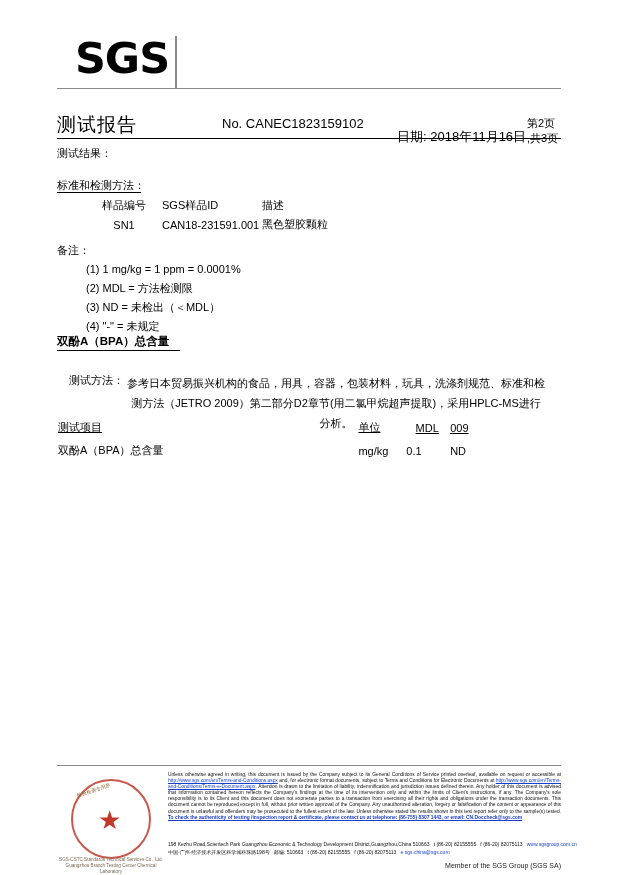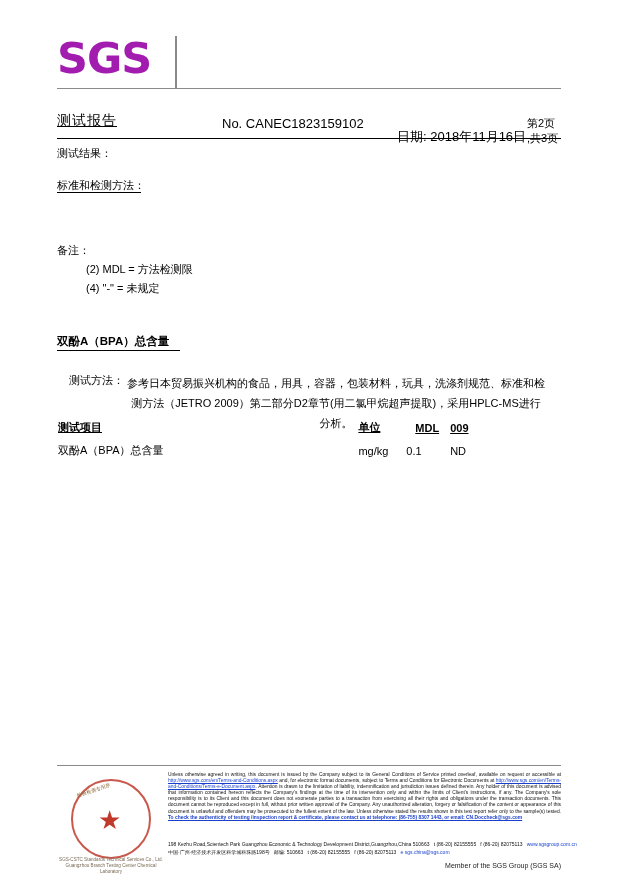--- a/index.html
+++ b/index.html
@@ -28,22 +28,23 @@
     left: 57px;
     top: 36px;
     width: 130px;
     height: 52px;
   }
   .logo-text {
     font-family: "DejaVu Sans", sans-serif;
     font-weight: bold;
     font-size: 43px;
     letter-spacing: -1px;
-    color: #a21caf;
+    color: #000000;
     line-height: 44px;
+    text-align: center;
   }
   .logo-rule {
     position: absolute;
     left: 57px;
     top: 88px;
     width: 504px;
     height: 1px;
     background: #8a8a8a;
   }
   .logo-tick {
@@ -60,23 +61,22 @@
     position: absolute;
     left: 57px;
     top: 112px;
     width: 504px;
     height: 24px;
   }
   .doc-title {
     position: absolute;
     left: 0;
     top: 0;
-    font-size: 14px;
+    font-size: 19px;
     letter-spacing: 1px;
-    text-decoration: underline;
   }
   .doc-no {
     position: absolute;
     left: 165px;
     top: 4px;
     font-size: 13px;
   }
   .doc-date {
     position: absolute;
     left: 340px;
@@ -178,21 +178,21 @@
   
   .res-table {
     position: absolute;
     left: 57px;
     top: 419px;
     width: 440px;
     font-size: 11px;
     border-collapse: collapse;
   }
   .res-table th {
-    font-weight: bold;
+    font-weight: normal;
     text-align: left;
     padding-bottom: 3px;
     margin-top: 32px;
   }
   .res-table th.u { text-decoration: underline; }
   .res-table td { padding-top: 5px; }
   .res-table .c-item { width: 300px; }
   .res-table .c-unit { width: 46px; }
   .res-table .c-mdl  { width: 42px; text-align: center; }
   .res-table .c-001  { width: 46px; }
@@ -302,24 +302,42 @@
     <div class="doc-date">日期: 2018年11月16日</div>
     <div class="doc-page">第2页 ,共3页</div>
   </div>
   <div class="title-rule"></div>
 
   <div class="lbl results-label">测试结果：</div>
 
   <div class="lbl sample-desc-label">标准和检测方法：</div>
   <div class="sample-desc-underline"></div>
 
+  <table class="sample-table">
+    <thead>
+      <tr>
+        <th class="col-sn hdr-center">样品编号</th>
+        <th class="col-id">SGS样品ID</th>
+        <th class="col-desc">描述</th>
+      </tr>
+    </thead>
+    <tbody>
+      <tr>
+        <td class="center">SN1</td>
+        <td>CAN18-231591.001</td>
+        <td>黑色塑胶颗粒</td>
+      </tr>
+    </tbody>
+  </table>
 
   <div class="lbl notes-label">备注：</div>
   <div class="notes-list">
+    <div>(1) 1 mg/kg = 1 ppm = 0.0001%</div>
     <div>(2) MDL = 方法检测限</div>
+    <div>(3) ND = 未检出（＜MDL）</div>
     <div>(4) "-" = 未规定</div>
   </div>
 
   <div class="section-head">双酚A（BPA）总含量</div>
   <div class="section-underline"></div>
 
   <div class="lbl method-label">测试方法：</div>
   <div class="method-text">参考日本贸易振兴机构的食品，用具，容器，包装材料，玩具，洗涤剂规范、标准和检测方法（JETRO 2009）第二部分D2章节(用二氯甲烷超声提取)，采用HPLC-MS进行分析。</div>
 
   <table class="res-table">

